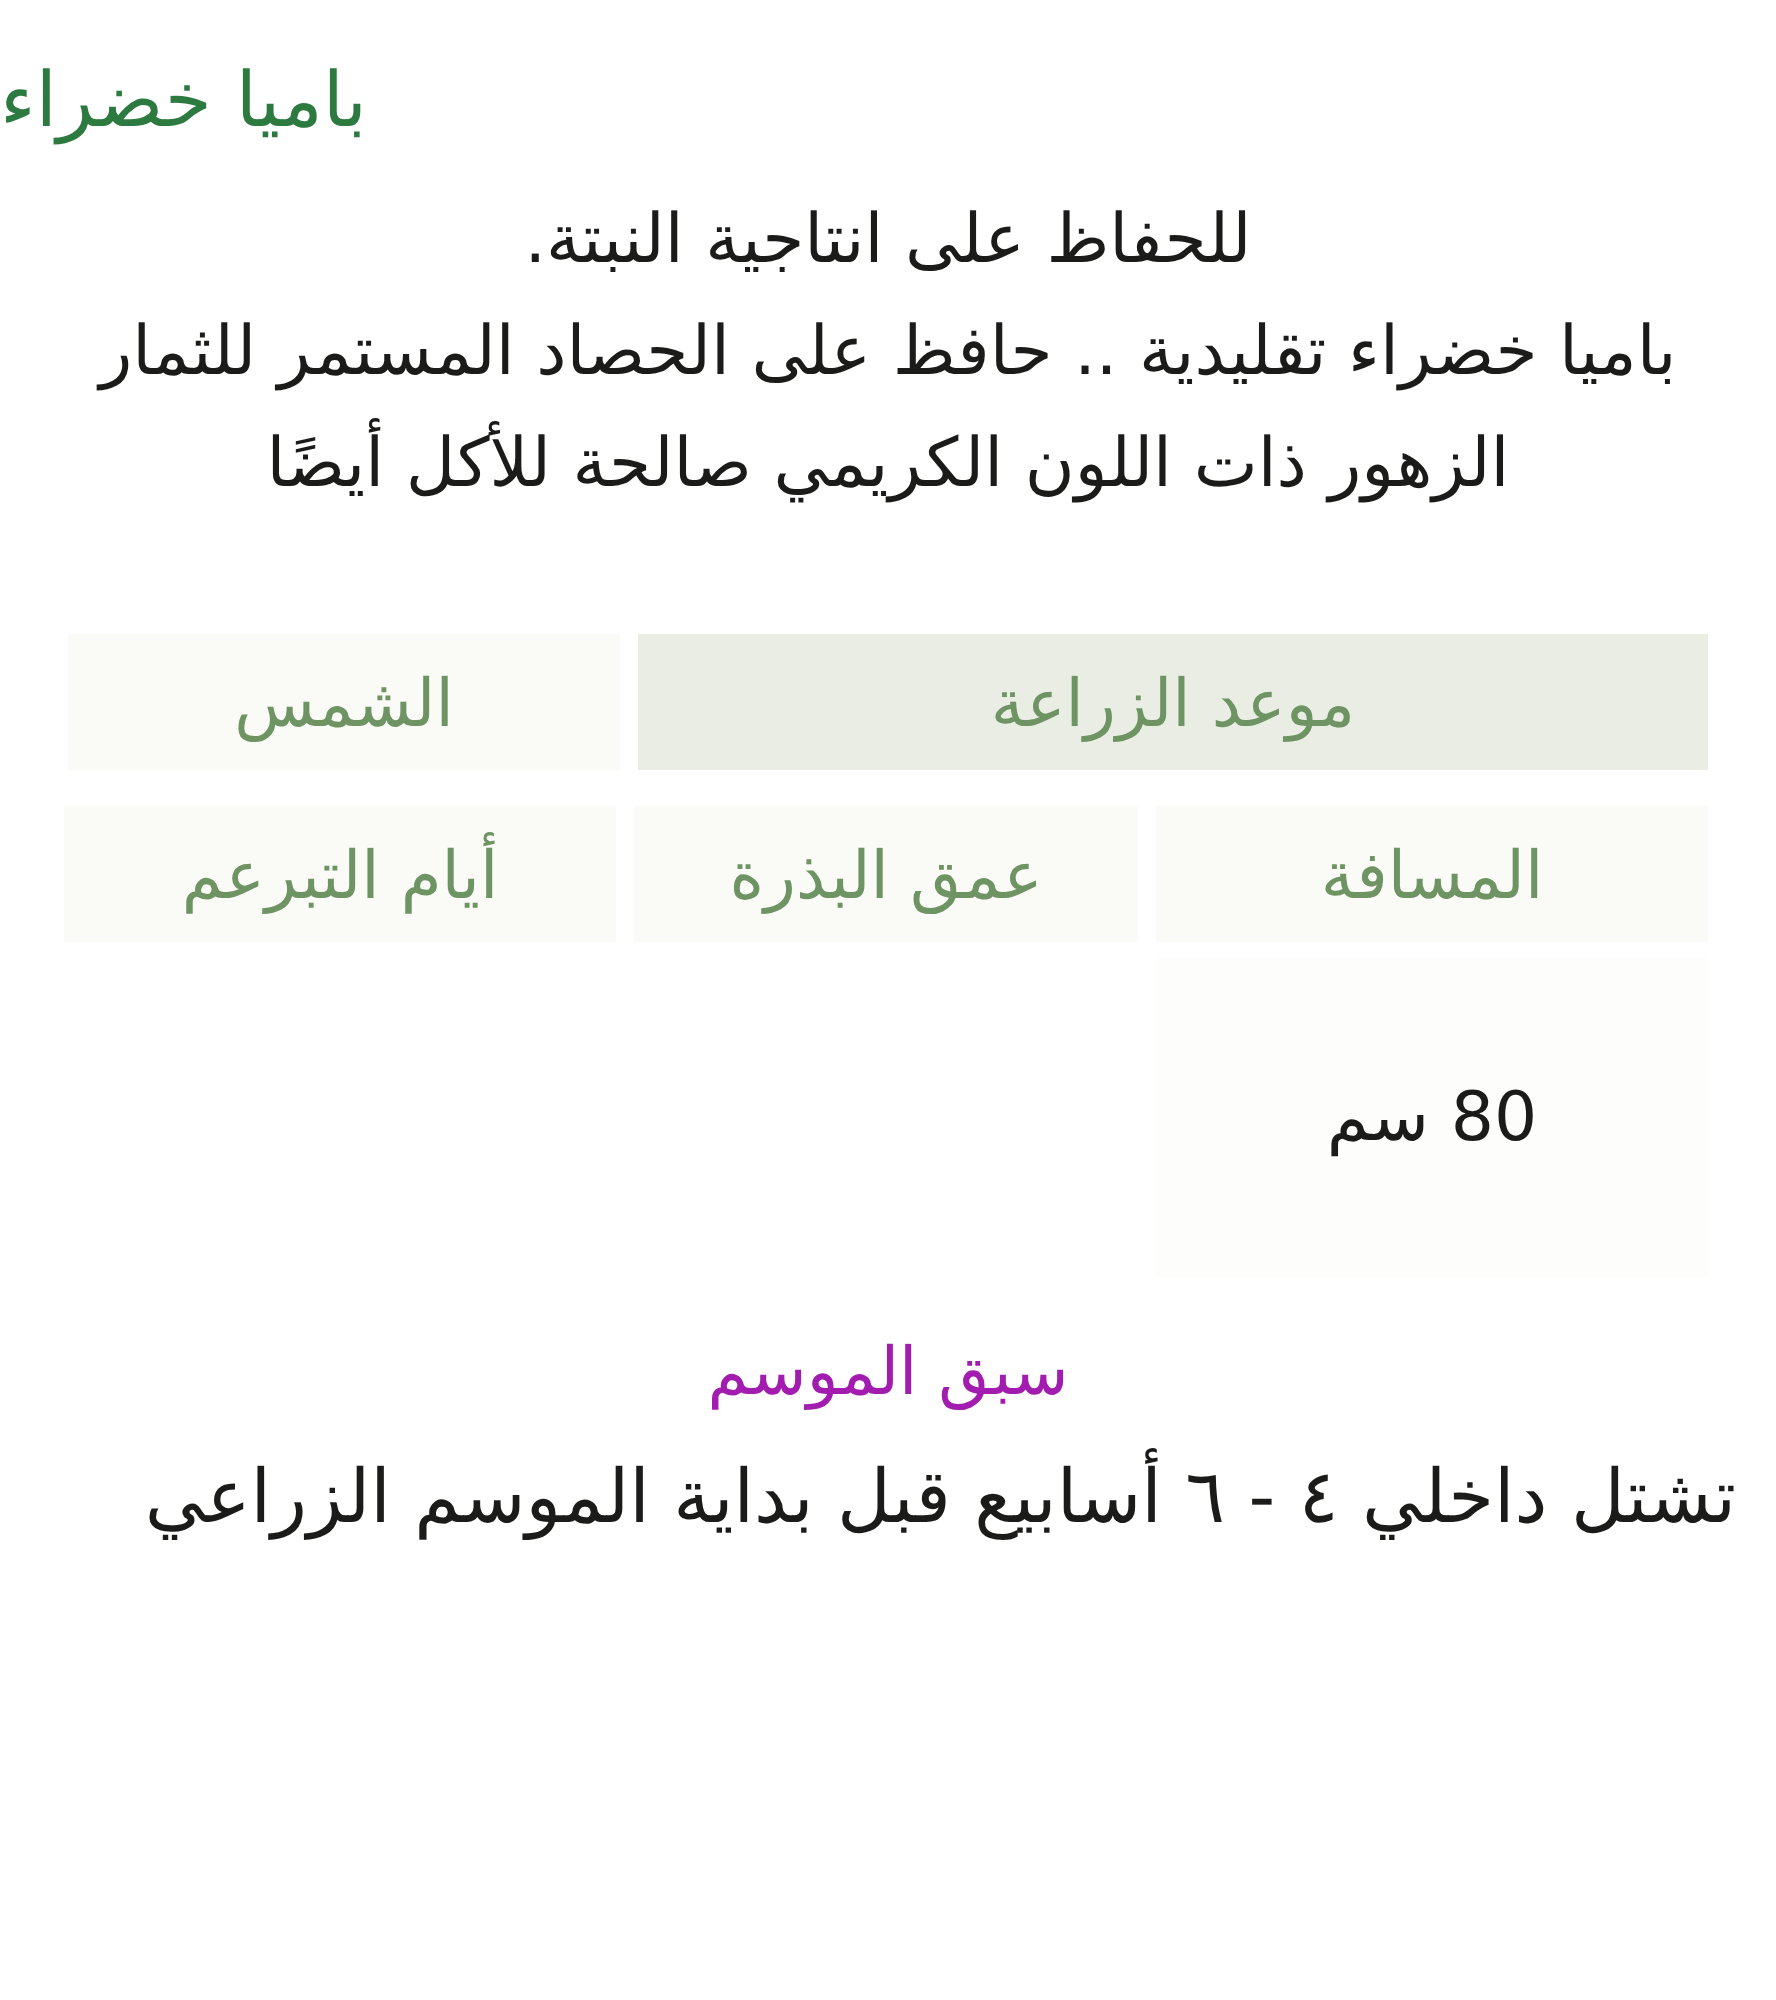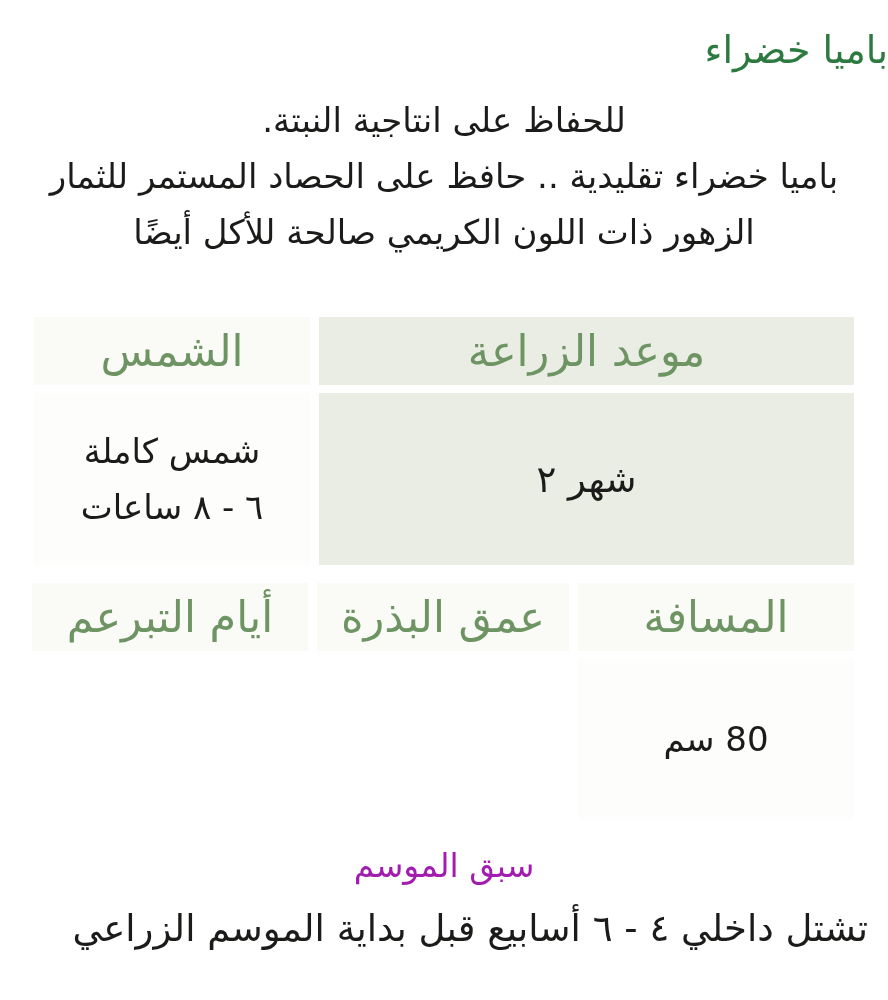--- a/index.html
+++ b/index.html
@@ -10,21 +10,21 @@
   }
   .page {
     width: 888px;
     height: 1000px;
     background: #ffffff;
     overflow: hidden;
     direction: rtl;
   }
   .title {
     margin: 24px 0 0 0;
-    text-align: right;
+    text-align: left;
     font-size: 38px;
     line-height: 52px;
     font-weight: 500;
     color: #2d7a40;
   }
   .intro {
     margin: 16px 34px 0 34px;
     text-align: center;
     font-size: 34px;
     line-height: 56px;
@@ -52,21 +52,21 @@
   .cell.w-narrow { flex: 0 0 276px; }
   .cell.w-mid    { flex: 0 0 252px; }
   .bg-shaded  { background: #e9ede3; }
   .bg-light   { background: #fafaf7; }
   .bg-lighter { background: #fdfdfb; }
   .h-header { height: 68px; }
   .h-body1  { height: 172px; }
   .h-body2  { height: 160px; }
   .header-text {
     color: #6e9464;
-    font-size: 43px;
+    font-size: 33px;
     font-weight: 400;
   }
   .value-text {
     color: #1b1c1a;
     font-size: 34px;
     line-height: 56px;
   }
   .value-big {
     color: #1b1c1a;
     font-size: 37px;
@@ -103,29 +103,20 @@
 
     <div class="trow">
       <div class="cell w-wide bg-shaded h-header">
         <span class="header-text">موعد الزراعة</span>
       </div>
       <div class="cell w-narrow bg-light h-header">
         <span class="header-text">الشمس</span>
       </div>
     </div>
 
-    <div class="trow">
-      <div class="cell w-wide bg-shaded h-body1">
-        <span class="value-big" dir="ltr">شهر ٢</span>
-      </div>
-      <div class="cell w-narrow bg-lighter h-body1">
-        <div class="value-text">شمس كاملة</div>
-        <div class="value-text">٦ - ٨ ساعات</div>
-      </div>
-    </div>
 
     <div class="trow section2">
       <div class="cell w-narrow bg-light h-header">
         <span class="header-text">المسافة</span>
       </div>
       <div class="cell w-mid bg-light h-header">
         <span class="header-text">عمق البذرة</span>
       </div>
       <div class="cell w-narrow bg-light h-header">
         <span class="header-text">أيام التبرعم</span>

